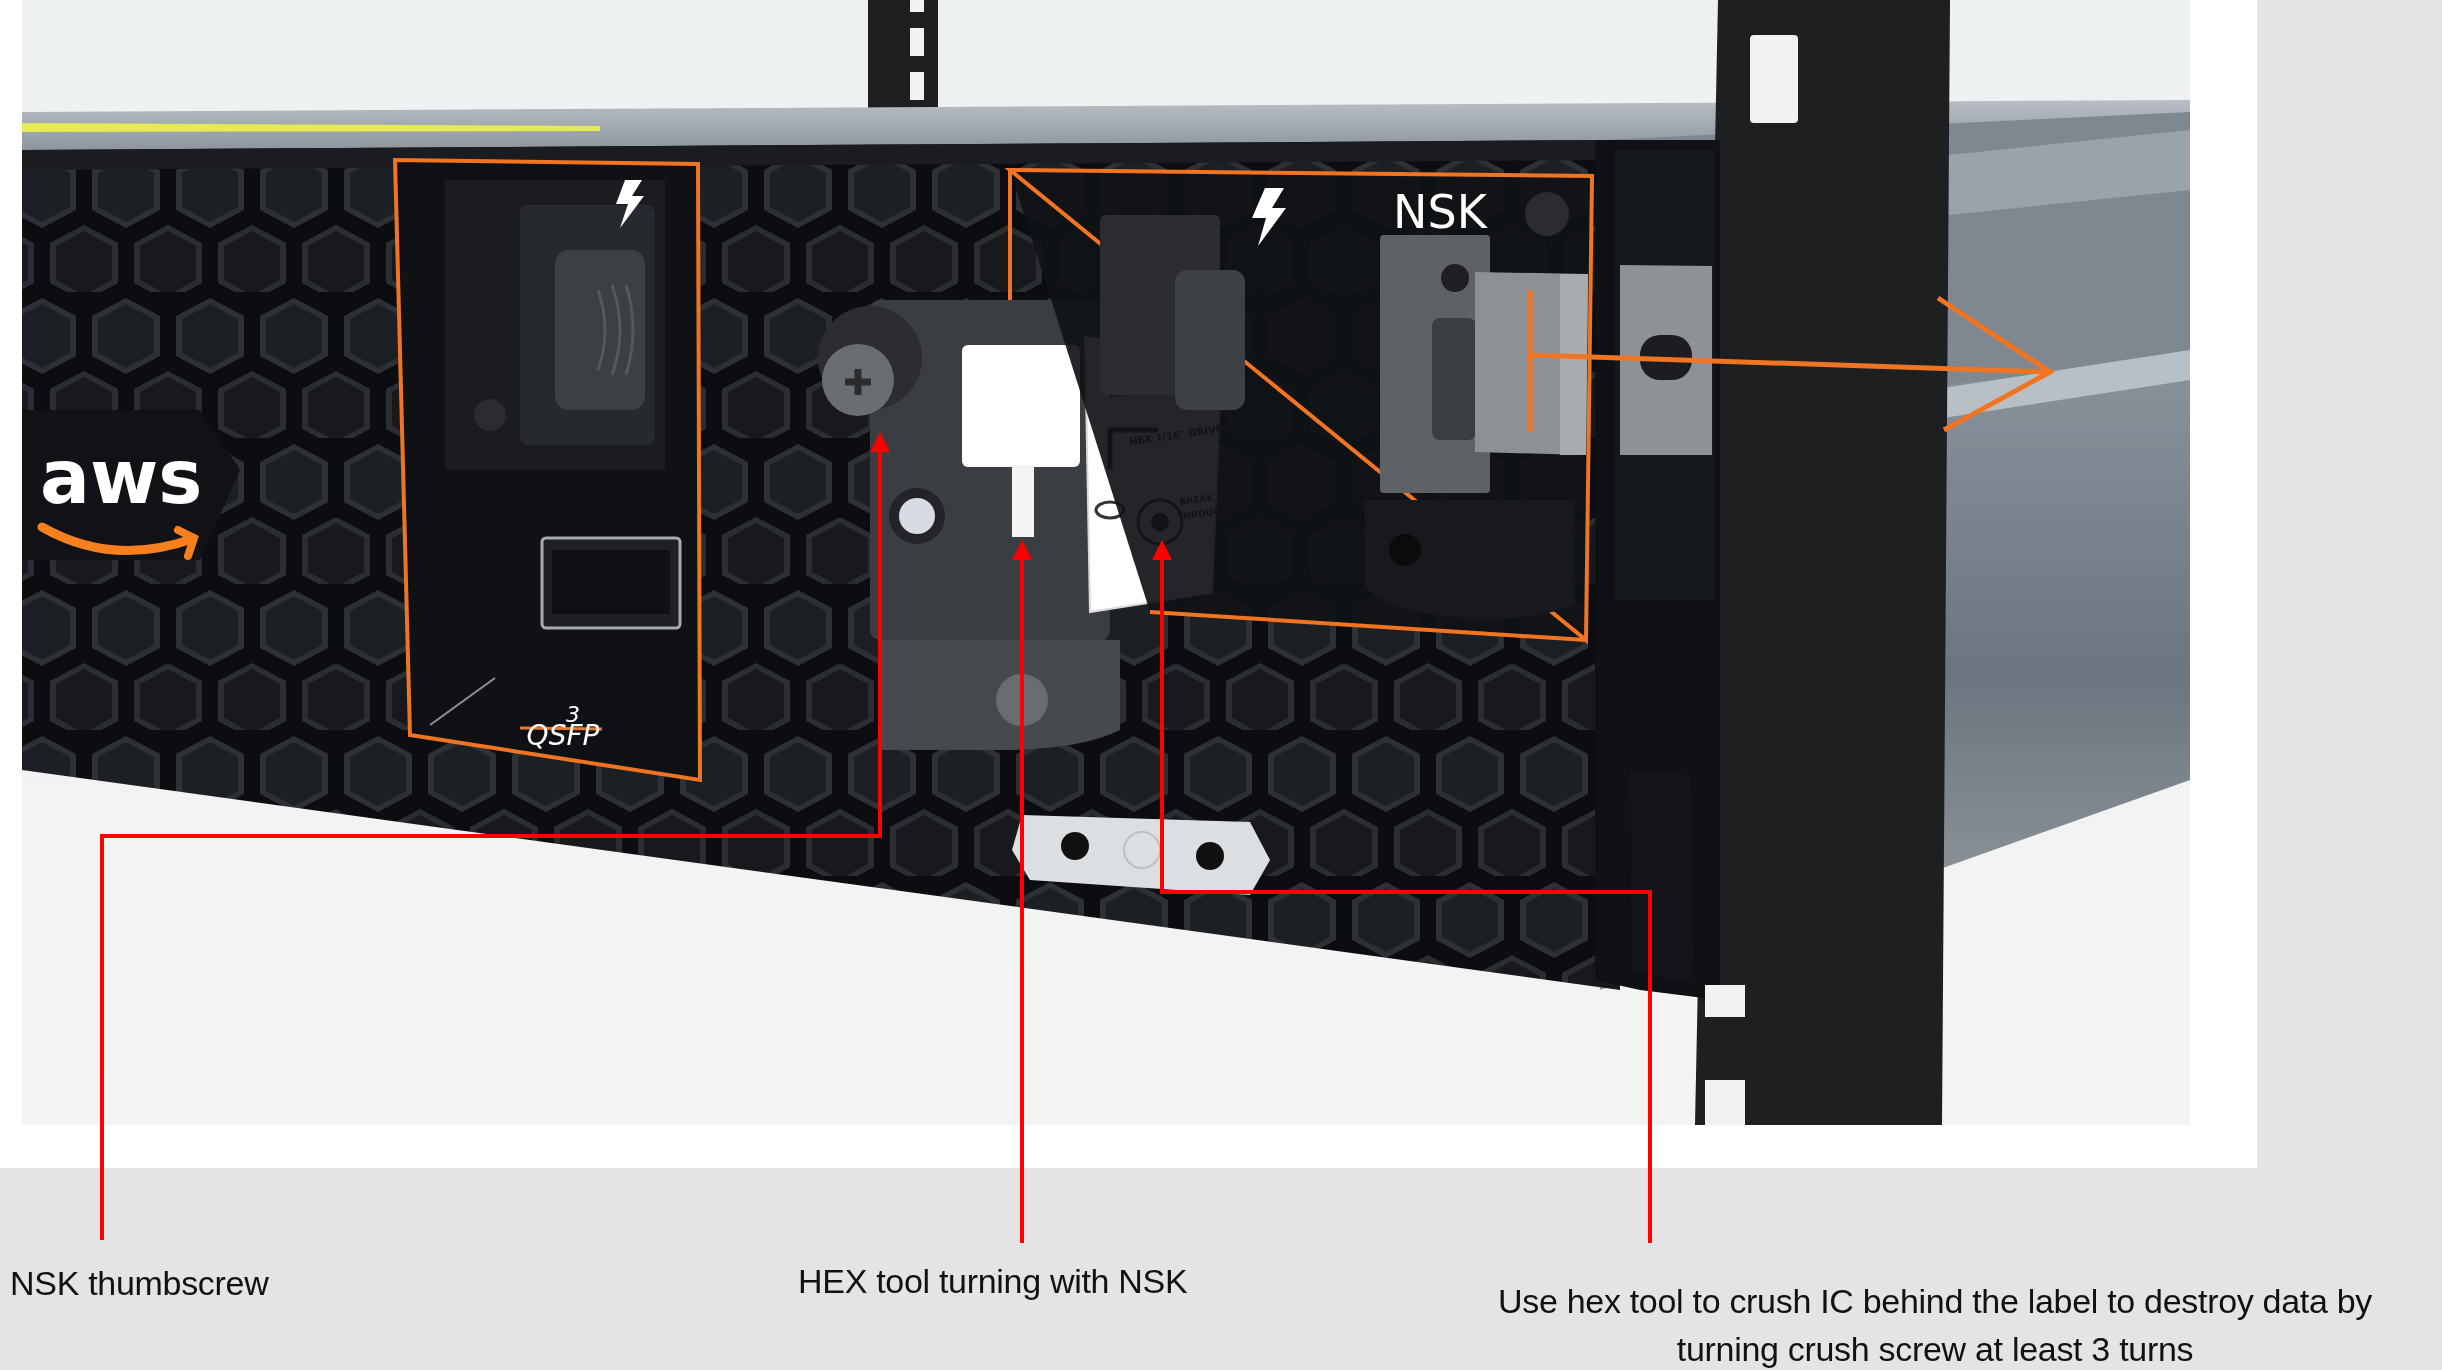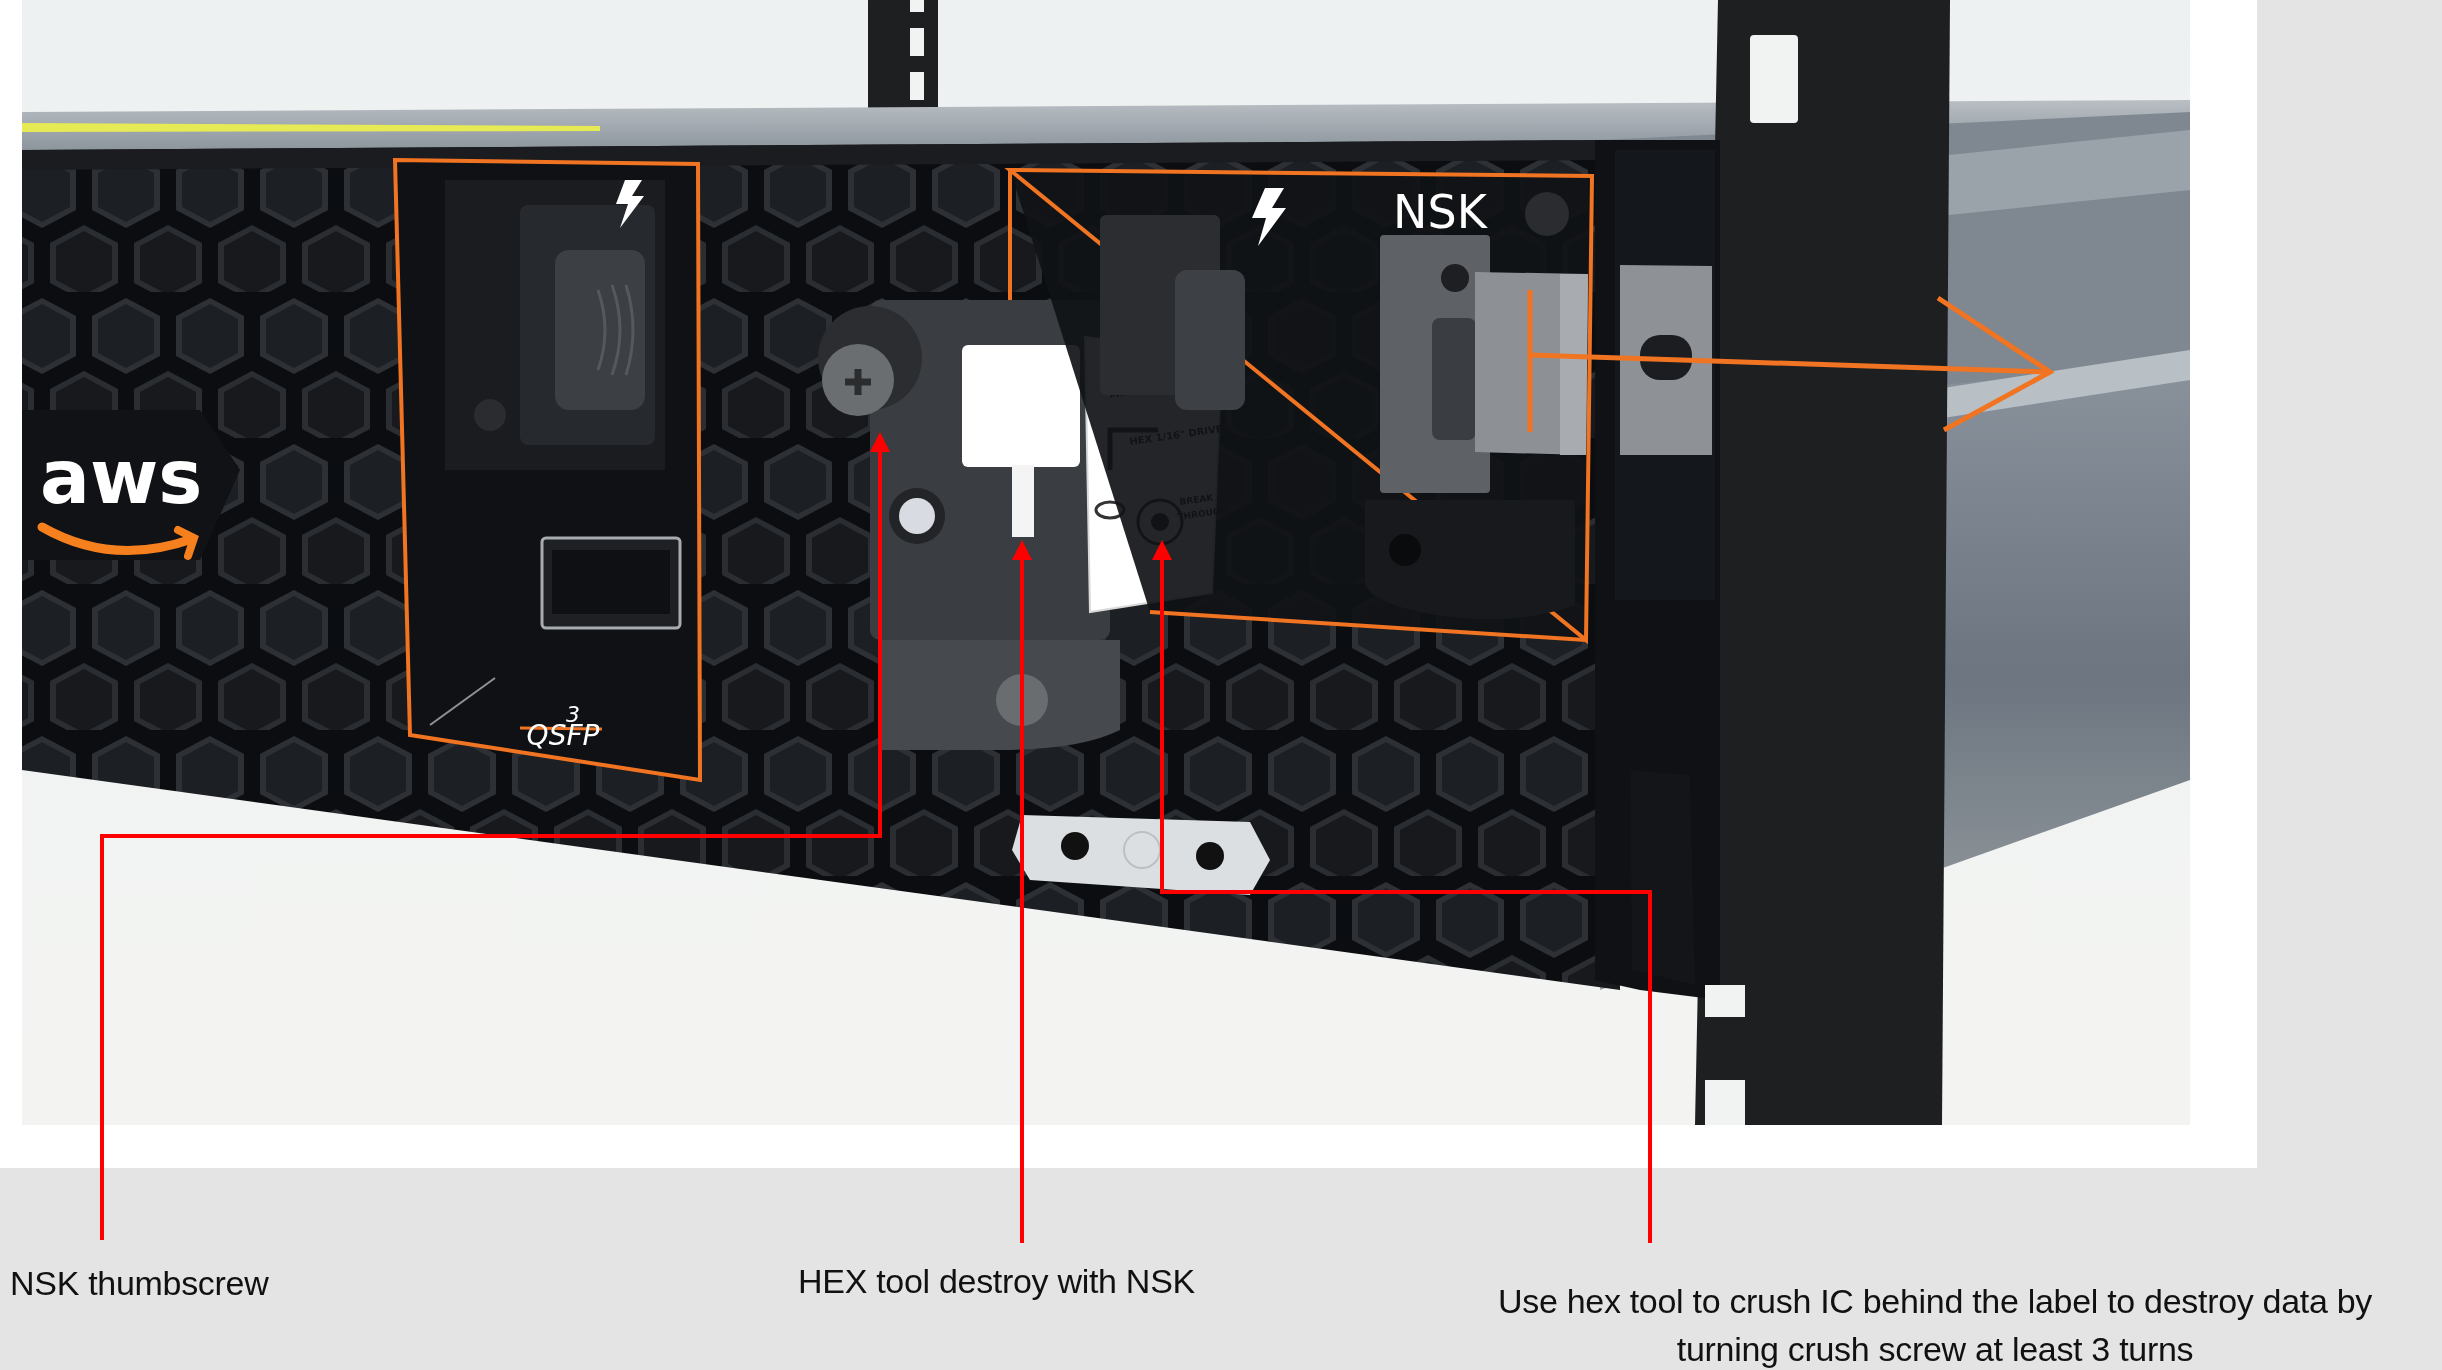--- a/index.html
+++ b/index.html
@@ -174,17 +174,17 @@
     <polyline points="1162,552 1162,892 1650,892 1650,1243"></polyline>
   </g>
   <g fill="#ff0000">
     <polygon points="880,432 870,452 890,452"></polygon>
     <polygon points="1022,540 1012,560 1032,560"></polygon>
     <polygon points="1162,540 1152,560 1172,560"></polygon>
   </g>
 </svg>
 
 <div class="caption" style="left:10px; top:1259px;">NSK thumbscrew</div>
-<div class="caption" style="left:798px; top:1257px;">HEX tool destroy with NSK</div>
+<div class="caption" style="left:798px; top:1257px;">HEX tool turning with NSK</div>
 <div class="caption multi" style="left:1440px; top:1257px; width:990px;margin-top:20px;">
   <span>Use hex tool to crush IC behind the label to destroy data by</span>
   <span>turning crush screw at least 3 turns</span>
 </div>
 
 </body></html>

